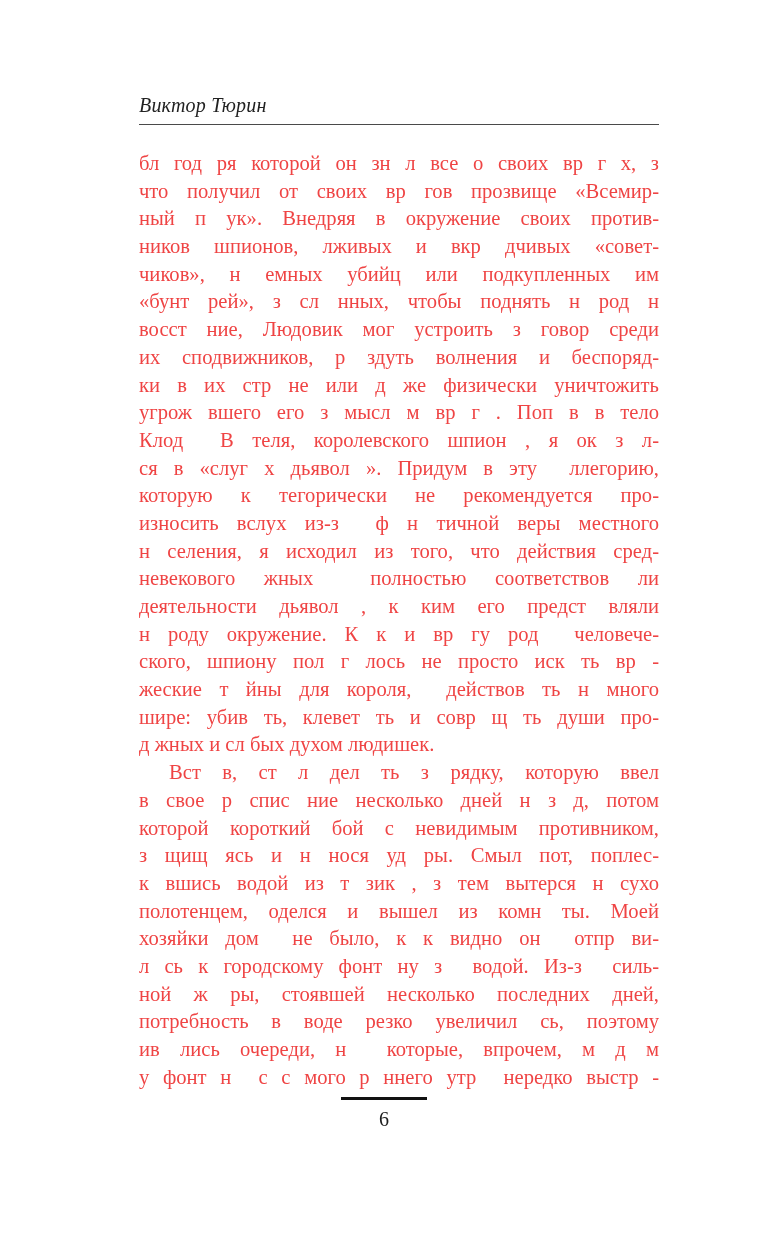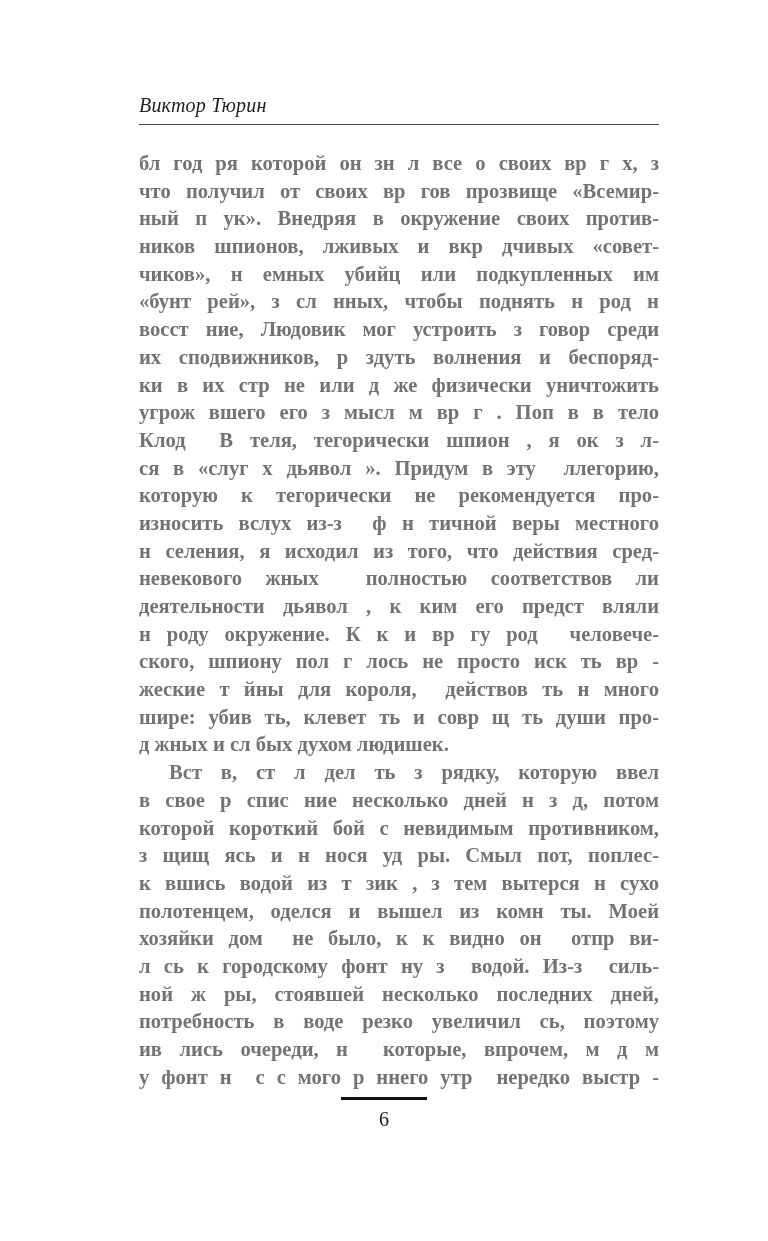--- a/index.html
+++ b/index.html
@@ -29,22 +29,21 @@
     width: 520px;
     border-top: 1px solid #4a4a4a;
   }
   .body-text {
     position: absolute;
     left: 139px;
     top: 150px;
     width: 520px;
     font-size: 20.6px;
     line-height: 27.7px;
-    color: #737373;
-    font-weight: bold;
+    color: #ef4444;
   }
   .line {
     white-space: pre-wrap;
     height: 27.7px;
     overflow: hidden;
   }
   .line.just {
     text-align: justify;
     text-align-last: justify;
   }
@@ -80,21 +79,21 @@
       <div class="line just">бл год ря которой он зн л все о своих вр г х, з</div>
       <div class="line just">что получил от своих вр гов прозвище «Всемир-</div>
       <div class="line just">ный п ук». Внедряя в окружение своих против-</div>
       <div class="line just">ников шпионов, лживых и вкр дчивых «совет-</div>
       <div class="line just">чиков», н емных убийц или подкупленных им</div>
       <div class="line just">«бунт рей», з сл нных, чтобы поднять н род н</div>
       <div class="line just">восст ние, Людовик мог устроить з говор среди</div>
       <div class="line just">их сподвижников, р здуть волнения и беспоряд-</div>
       <div class="line just">ки в их стр не или д же физически уничтожить</div>
       <div class="line just">угрож вшего его з мысл м вр г . Поп в в тело</div>
-      <div class="line just">Клод  В теля, тегорически шпион , я ок з л-</div>
+      <div class="line just">Клод  В теля, королевского шпион , я ок з л-</div>
       <div class="line just">ся в «слуг х дьявол ». Придум в эту  ллегорию,</div>
       <div class="line just">которую к тегорически не рекомендуется про-</div>
       <div class="line just">износить вслух из-з  ф н тичной веры местного</div>
       <div class="line just">н селения, я исходил из того, что действия сред-</div>
       <div class="line just">невекового жных  полностью соответствов ли</div>
       <div class="line just">деятельности дьявол , к ким его предст вляли</div>
       <div class="line just">н роду окружение. К к и вр гу род  человече-</div>
       <div class="line just">ского, шпиону пол г лось не просто иск ть вр -</div>
       <div class="line just">жеские т йны для короля,  действов ть н много</div>
       <div class="line just">шире: убив ть, клевет ть и совр щ ть души про-</div>

